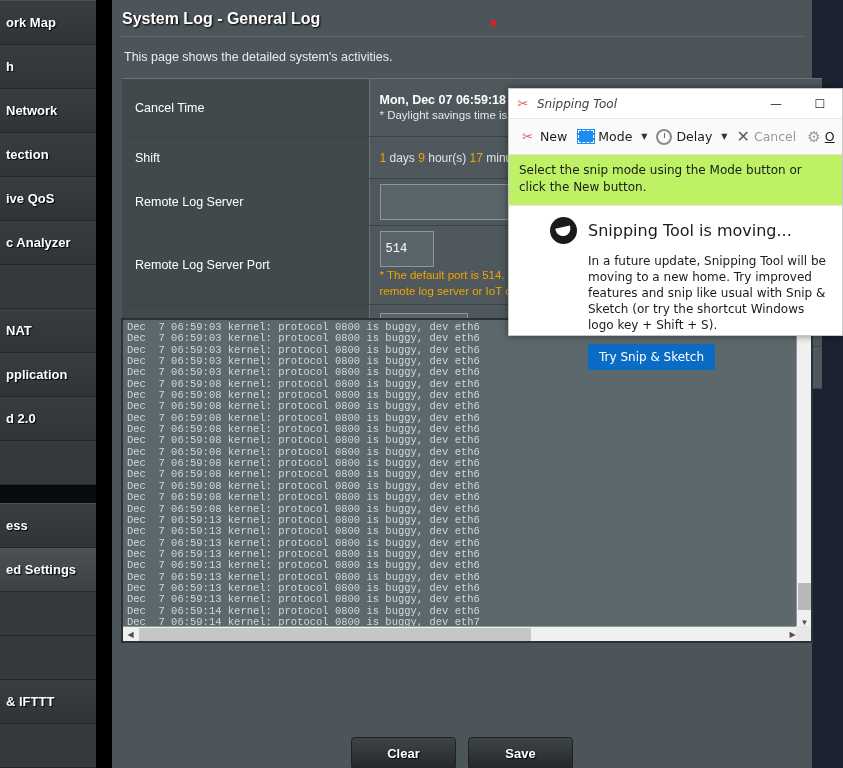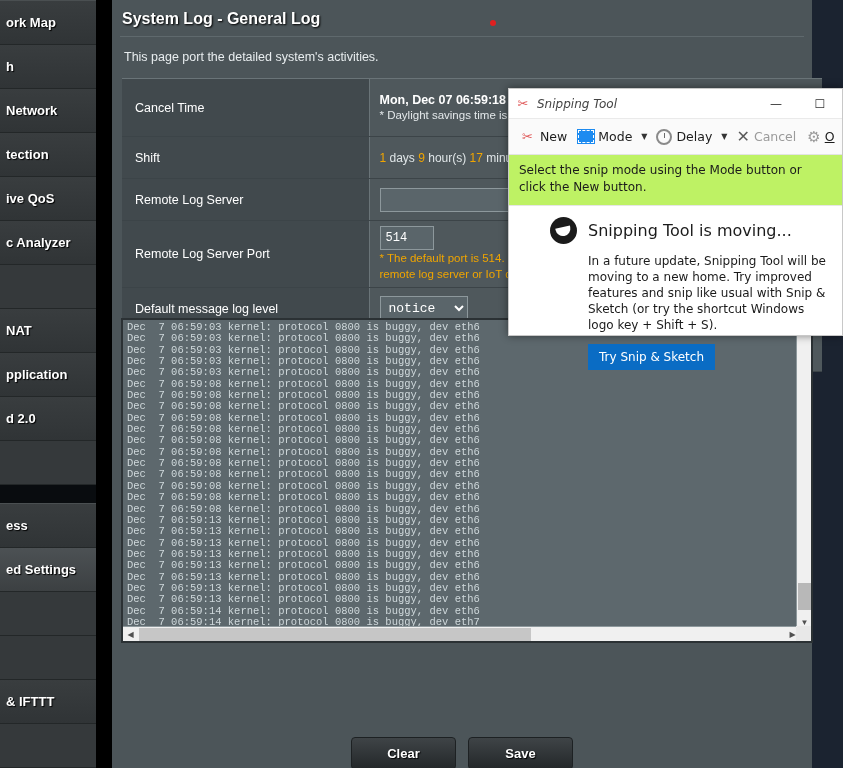--- a/index.html
+++ b/index.html
@@ -81,21 +81,21 @@
     color: #dfe5e7; font-size: 12px;
   }
   .st-label.tall, .st-value.tall { height: 58px; }
   .hint { color: #f0a500; font-size: 11.5px; line-height: 16px; }
   .val-white { color: #ffffff; font-weight: bold; font-size: 12.5px; }
   .num { color: #f0a500; }
 
   .txtinput {
     background: #5a656a; border: 1px solid #8d989c;
     color: #ffffff; font-size: 12px;
-    height: 24px; padding: 0 5px;
+    height: 36px; padding: 0 5px;
     font-family: "Liberation Sans", sans-serif;
   }
   .inp-wide { width: 206px; }
   .inp-port { width: 54px; font-family: "Liberation Mono", monospace; }
 
   .sel {
     background: #5a656a; border: 1px solid #8d989c;
     color: #ffffff; font-size: 13px;
     height: 25px; width: 88px; padding: 0 4px;
     font-family: "Liberation Mono", monospace;
@@ -292,21 +292,21 @@
     </div>
   </div>
 
   <div class="black-strip"></div>
 
   <div class="main">
 
     <div class="page-title">System Log - General Log</div>
     <div class="title-rule"></div>
     <div class="red-dot"></div>
-    <div class="page-desc">This page port the detailed system's activities.</div>
+    <div class="page-desc">This page shows the detailed system's activities.</div>
 
     <table class="settings">
       <tbody>
           <tr>
         <td class="st-label tall">Cancel Time</td>
         <td class="st-value tall">
           <div class="val-white">Mon, Dec 07 06:59:18 2020</div>
           <div class="hint" style="color:#e3e8ea">* Daylight savings time is enabled.</div>
         </td>
       </tr>

